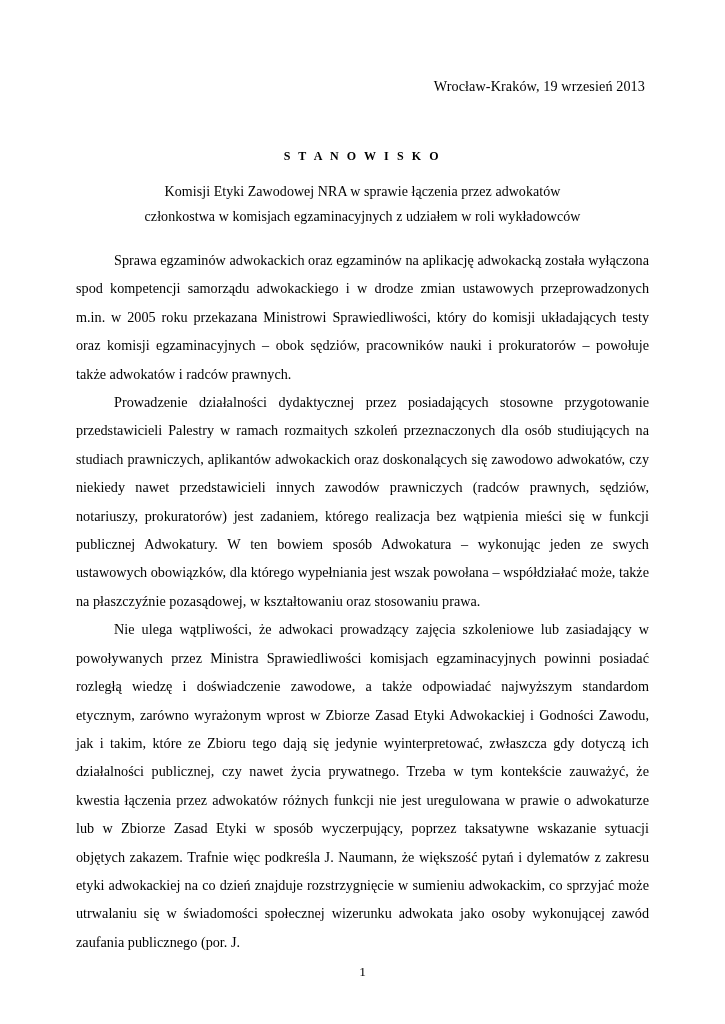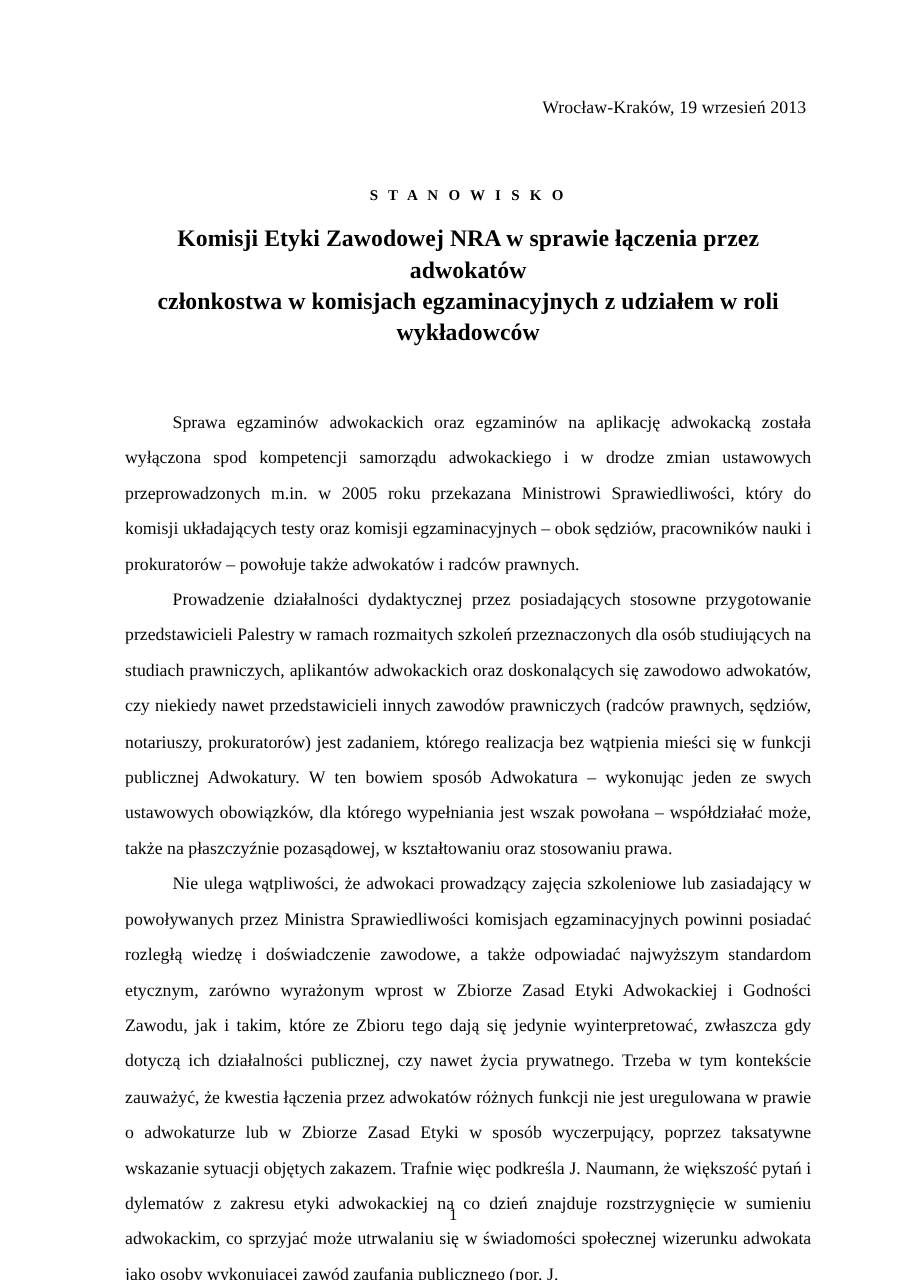--- a/index.html
+++ b/index.html
@@ -13,47 +13,47 @@
     font-family: "Liberation Serif", serif;
     color: #000000;
     position: relative;
     overflow: hidden;
   }
   .page {
     position: relative;
     width: 725px;
     height: 1024px;
     box-sizing: border-box;
-    padding: 78px 76px 40px 100px;
+    padding: 78px 76px 40px 76px;
   }
   .dateline {
     text-align: right;
     font-size: 14.2px;
     letter-spacing: 0.1px;
     margin: 0 0 0 0;
     padding-right: 4px;
   }
   .title-block {
     margin-top: 54px;
     text-align: center;
   }
   .doc-title {
     font-weight: bold;
     font-size: 12px;
     letter-spacing: 2.6px;
     margin-bottom: 15px;
   }
   .subtitle-line {
-    font-weight: bold;
-    font-size: 19px;
+    font-weight: normal;
+    font-size: 14px;
     line-height: 25px;
     letter-spacing: 0.05px;
   }
   .body-block {
-    margin-top: 45px;
+    margin-top: 17px;
   }
   p.para {
     margin: 0;
     font-size: 14.2px;
     line-height: 28.4px;
     text-align: justify;
     text-indent: 38px;
     letter-spacing: 0.02px;
   }
   .page-number {

